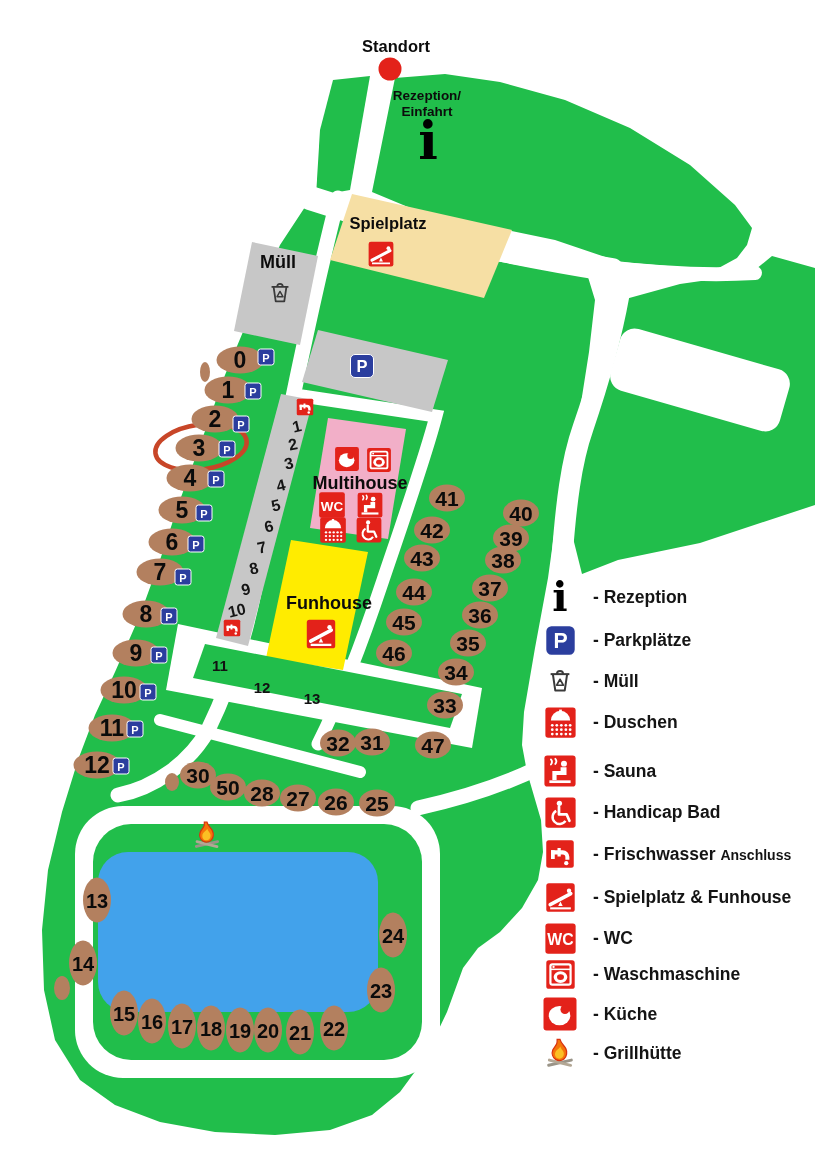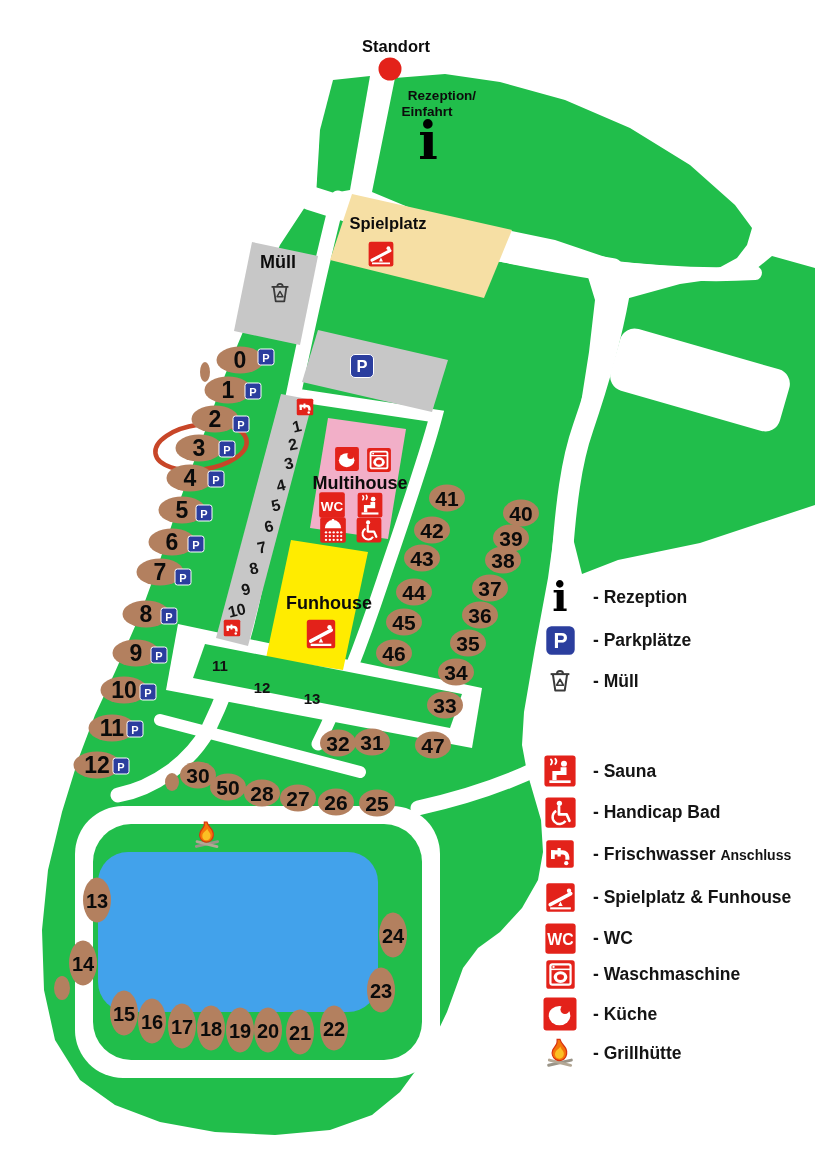--- a/index.html
+++ b/index.html
@@ -386,21 +386,21 @@
     <span class="wnum" style="left: 276px; top: 506px;">5</span>
     <span class="wnum" style="left: 269px; top: 527px;">6</span>
     <span class="wnum" style="left: 262px; top: 548px;">7</span>
     <span class="wnum" style="left: 254px; top: 569px;">8</span>
     <span class="wnum" style="left: 246px; top: 590px;">9</span>
     <span class="wnum" style="left: 237px; top: 611px;">10</span>
     <span class="alabel" style="left: 220px; top: 665px;">11</span>
     <span class="alabel" style="left: 262px; top: 687px;">12</span>
     <span class="alabel" style="left: 312px; top: 698px;">13</span>
     <span class="mtext t16" style="left: 396px; top: 46px;">Standort</span>
-    <span class="mtext t13" style="left: 442px; top: 95px;">Rezeption/</span>
+    <span class="mtext t13" style="left: 427px; top: 95px;">Rezeption/</span>
     <span class="mtext t13" style="left: 427px; top: 111px;">Einfahrt</span>
     <span class="mtext t16" style="left: 388px; top: 223px;">Spielplatz</span>
     <span class="mtext t15" style="left: 278px; top: 262px;">Müll</span>
     <span class="mtext t15" style="left: 360px; top: 483px;">Multihouse</span>
     <span class="mtext t15" style="left: 316px; top: 603px; padding-left: 26px;">Funhouse</span>
     <div class="fac" style="left: 428px; top: 142px;"><svg width="46" height="46">
         <use href="#sym-info"></use>
       </svg></div>
     <div class="fac" style="left: 362px; top: 366px;"><svg width="24" height="24">
         <use href="#sym-parking"></use>
@@ -458,20 +458,28 @@
       <span class="llabel">- Parkplätze</span>
     </div>
     <div class="legend-row" style="left: 542px; top: 661px;">
       <div class="licon">
         <svg width="30" height="30">
           <use href="#sym-trash"></use>
         </svg>
       </div>
       <span class="llabel">- Müll</span>
     </div>
+    <div class="legend-row" style="left: 542px; top: 702px;">
+      <div class="licon">
+        <svg width="33" height="33">
+          <use href="#sym-shower"></use>
+        </svg>
+      </div>
+      <span class="llabel">- Duschen</span>
+    </div>
     <div class="legend-row" style="left: 542px; top: 751px;">
       <div class="licon">
         <svg width="34" height="34">
           <use href="#sym-sauna"></use>
         </svg>
       </div>
       <span class="llabel">- Sauna</span>
     </div>
     <div class="legend-row" style="left: 542px; top: 792px;">
       <div class="licon">

